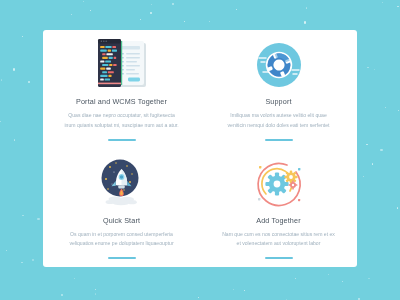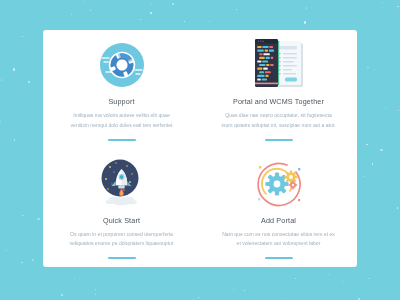--- a/index.html
+++ b/index.html
@@ -85,20 +85,95 @@
     <div class="speck" style="left: 150.5px; top: 3.9px; width: 1.3px; height: 1.3px; opacity: 0.34;"></div>
     <div class="speck" style="left: 27.7px; top: 81.2px; width: 2.2px; height: 2.2px; opacity: 0.62;"></div>
     <div class="speck" style="left: 295px; top: 277.7px; width: 1.3px; height: 1.3px; opacity: 0.58;"></div>
     <div class="speck" style="left: 390px; top: 299.9px; width: 1.3px; height: 1.3px; opacity: 0.4;"></div>
   </div>
 
 <div id="panel">
 
   <div class="card">
     <div class="icon-wrap">
+      <svg width="54" height="52" viewBox="0 0 54 52">
+
+        <rect x="23" y="4" width="28" height="44" rx="2" fill="#d9e2e6"></rect>
+        <rect x="21" y="2" width="28" height="44" rx="2" fill="#f4f8fa"></rect>
+        <rect x="24" y="7" width="21" height="3.4" rx="1" fill="#d7e6ee"></rect>
+        <g fill="#cfe0ea">
+          <rect x="31" y="14" width="14" height="1.5" rx=".7"></rect>
+          <rect x="31" y="18" width="14" height="1.5" rx=".7"></rect>
+          <rect x="31" y="22" width="11" height="1.5" rx=".7"></rect>
+          <rect x="31" y="26" width="14" height="1.5" rx=".7"></rect>
+          <rect x="31" y="30" width="9" height="1.5" rx=".7"></rect>
+          <rect x="31" y="34" width="13" height="1.5" rx=".7"></rect>
+        </g>
+        <g fill="#b7d3e3">
+          <rect x="25" y="14" width="4" height="1.5" rx=".7"></rect>
+          <rect x="25" y="18" width="4" height="1.5" rx=".7"></rect>
+          <rect x="25" y="22" width="4" height="1.5" rx=".7"></rect>
+          <rect x="25" y="26" width="4" height="1.5" rx=".7"></rect>
+          <rect x="25" y="30" width="4" height="1.5" rx=".7"></rect>
+          <rect x="25" y="34" width="4" height="1.5" rx=".7"></rect>
+        </g>
+        <rect x="33" y="38.5" width="12" height="4" rx="1.4" fill="#7fd3e8"></rect>
+
+        <rect x="25.2" y="2" width="2" height="44" fill="#4cc08e"></rect>
+
+        <rect x="3" y="0" width="23" height="48" rx="1.6" fill="#2e3347"></rect>
+        <rect x="3" y="0" width="23" height="4.4" rx="1.6" fill="#242938"></rect>
+        <circle cx="6.4" cy="2.3" r=".75" fill="#5b6376"></circle>
+        <circle cx="8.8" cy="2.3" r=".75" fill="#5b6376"></circle>
+        <circle cx="11.2" cy="2.3" r=".75" fill="#5b6376"></circle>
+        <g>
+          <rect x="5.2" y="7" width="4.4" height="2.1" rx=".6" fill="#f2b134"></rect>
+          <rect x="10.4" y="7" width="6.2" height="2.1" rx=".6" fill="#4fc3d9"></rect>
+          <rect x="17.4" y="7" width="3.6" height="2.1" rx=".6" fill="#e96a6a"></rect>
+
+          <rect x="5.2" y="10.6" width="6.6" height="2.1" rx=".6" fill="#4fc3d9"></rect>
+          <rect x="12.6" y="10.6" width="3.4" height="2.1" rx=".6" fill="#f2b134"></rect>
+          <rect x="16.8" y="10.6" width="5.2" height="2.1" rx=".6" fill="#4fc3d9"></rect>
+
+          <rect x="7.2" y="14.2" width="3.4" height="2.1" rx=".6" fill="#e96a6a"></rect>
+          <rect x="11.4" y="14.2" width="6.4" height="2.1" rx=".6" fill="#eef2f6"></rect>
+
+          <rect x="7.2" y="17.8" width="5.6" height="2.1" rx=".6" fill="#f2b134"></rect>
+          <rect x="13.6" y="17.8" width="4.2" height="2.1" rx=".6" fill="#4fc3d9"></rect>
+          <rect x="18.6" y="17.8" width="2.6" height="2.1" rx=".6" fill="#e96a6a"></rect>
+
+          <rect x="5.2" y="21.4" width="4.2" height="2.1" rx=".6" fill="#eef2f6"></rect>
+          <rect x="10.2" y="21.4" width="5.8" height="2.1" rx=".6" fill="#4fc3d9"></rect>
+
+          <rect x="7.2" y="25" width="6.2" height="2.1" rx=".6" fill="#4fc3d9"></rect>
+          <rect x="14.2" y="25" width="3.2" height="2.1" rx=".6" fill="#f2b134"></rect>
+          <rect x="18.2" y="25" width="3.4" height="2.1" rx=".6" fill="#e96a6a"></rect>
+
+          <rect x="5.2" y="28.6" width="5.2" height="2.1" rx=".6" fill="#f2b134"></rect>
+          <rect x="11.2" y="28.6" width="4.6" height="2.1" rx=".6" fill="#eef2f6"></rect>
+
+          <rect x="7.2" y="32.2" width="4.8" height="2.1" rx=".6" fill="#4fc3d9"></rect>
+          <rect x="12.8" y="32.2" width="6.0" height="2.1" rx=".6" fill="#e96a6a"></rect>
+
+          <rect x="5.2" y="35.8" width="7.4" height="2.1" rx=".6" fill="#4fc3d9"></rect>
+          <rect x="13.4" y="35.8" width="3.2" height="2.1" rx=".6" fill="#f2b134"></rect>
+
+          <rect x="5.2" y="39.4" width="3.6" height="2.1" rx=".6" fill="#eef2f6"></rect>
+          <rect x="9.6" y="39.4" width="5.4" height="2.1" rx=".6" fill="#4fc3d9"></rect>
+        </g>
+        <rect x="3" y="43.6" width="23" height="1.6" fill="#f08a8a"></rect>
+      </svg>
+    </div>
+    <div class="card-title">Portal and WCMS Together</div>
+    <div class="card-body">Quas diae nae nepro occuptatur, sit fugitesecta inum quianis soluptat mi, suscipiae num aut a atur.</div>
+    <div class="rule"></div>
+  </div>
+
+  <div class="card">
+    <div class="icon-wrap">
       <svg width="48" height="48" viewBox="0 0 48 48">
         <circle cx="24" cy="24" r="22" fill="#6ec8e0"></circle>
         <g stroke="#ffffff" stroke-width="1.5" stroke-linecap="round" opacity=".85">
           <line x1="4" y1="17" x2="11" y2="17"></line>
           <line x1="6" y1="21" x2="10" y2="21"></line>
           <line x1="37" y1="29" x2="44" y2="29"></line>
           <line x1="38" y1="33" x2="42" y2="33"></line>
           <line x1="8" y1="31" x2="14" y2="31"></line>
         </g>
         <g transform="rotate(-22 24 24)">
@@ -110,95 +185,20 @@
             <rect x="22.1" y="31.2" width="3.8" height="5.2" rx="1.2"></rect>
             <rect x="11.6" y="22.1" width="5.2" height="3.8" rx="1.2"></rect>
             <rect x="31.2" y="22.1" width="5.2" height="3.8" rx="1.2"></rect>
           </g>
           <path d="M24 12.4 a11.6 11.6 0 0 1 11.6 11.6 h-4.4 a7.2 7.2 0 0 0 -7.2 -7.2 z" fill="#5aa6dd" opacity=".55"></path>
         </g>
       </svg>
     </div>
     <div class="card-title">Support</div>
     <div class="card-body">Imiliquas ma voloris autese velitio elit quae veniticin nemqui dolo doles eati tem serfentet</div>
-    <div class="rule"></div>
-  </div>
-
-  <div class="card">
-    <div class="icon-wrap">
-      <svg width="54" height="52" viewBox="0 0 54 52">
-
-        <rect x="23" y="4" width="28" height="44" rx="2" fill="#d9e2e6"></rect>
-        <rect x="21" y="2" width="28" height="44" rx="2" fill="#f4f8fa"></rect>
-        <rect x="24" y="7" width="21" height="3.4" rx="1" fill="#d7e6ee"></rect>
-        <g fill="#cfe0ea">
-          <rect x="31" y="14" width="14" height="1.5" rx=".7"></rect>
-          <rect x="31" y="18" width="14" height="1.5" rx=".7"></rect>
-          <rect x="31" y="22" width="11" height="1.5" rx=".7"></rect>
-          <rect x="31" y="26" width="14" height="1.5" rx=".7"></rect>
-          <rect x="31" y="30" width="9" height="1.5" rx=".7"></rect>
-          <rect x="31" y="34" width="13" height="1.5" rx=".7"></rect>
-        </g>
-        <g fill="#b7d3e3">
-          <rect x="25" y="14" width="4" height="1.5" rx=".7"></rect>
-          <rect x="25" y="18" width="4" height="1.5" rx=".7"></rect>
-          <rect x="25" y="22" width="4" height="1.5" rx=".7"></rect>
-          <rect x="25" y="26" width="4" height="1.5" rx=".7"></rect>
-          <rect x="25" y="30" width="4" height="1.5" rx=".7"></rect>
-          <rect x="25" y="34" width="4" height="1.5" rx=".7"></rect>
-        </g>
-        <rect x="33" y="38.5" width="12" height="4" rx="1.4" fill="#7fd3e8"></rect>
-
-        <rect x="25.2" y="2" width="2" height="44" fill="#4cc08e"></rect>
-
-        <rect x="3" y="0" width="23" height="48" rx="1.6" fill="#2e3347"></rect>
-        <rect x="3" y="0" width="23" height="4.4" rx="1.6" fill="#242938"></rect>
-        <circle cx="6.4" cy="2.3" r=".75" fill="#5b6376"></circle>
-        <circle cx="8.8" cy="2.3" r=".75" fill="#5b6376"></circle>
-        <circle cx="11.2" cy="2.3" r=".75" fill="#5b6376"></circle>
-        <g>
-          <rect x="5.2" y="7" width="4.4" height="2.1" rx=".6" fill="#f2b134"></rect>
-          <rect x="10.4" y="7" width="6.2" height="2.1" rx=".6" fill="#4fc3d9"></rect>
-          <rect x="17.4" y="7" width="3.6" height="2.1" rx=".6" fill="#e96a6a"></rect>
-
-          <rect x="5.2" y="10.6" width="6.6" height="2.1" rx=".6" fill="#4fc3d9"></rect>
-          <rect x="12.6" y="10.6" width="3.4" height="2.1" rx=".6" fill="#f2b134"></rect>
-          <rect x="16.8" y="10.6" width="5.2" height="2.1" rx=".6" fill="#4fc3d9"></rect>
-
-          <rect x="7.2" y="14.2" width="3.4" height="2.1" rx=".6" fill="#e96a6a"></rect>
-          <rect x="11.4" y="14.2" width="6.4" height="2.1" rx=".6" fill="#eef2f6"></rect>
-
-          <rect x="7.2" y="17.8" width="5.6" height="2.1" rx=".6" fill="#f2b134"></rect>
-          <rect x="13.6" y="17.8" width="4.2" height="2.1" rx=".6" fill="#4fc3d9"></rect>
-          <rect x="18.6" y="17.8" width="2.6" height="2.1" rx=".6" fill="#e96a6a"></rect>
-
-          <rect x="5.2" y="21.4" width="4.2" height="2.1" rx=".6" fill="#eef2f6"></rect>
-          <rect x="10.2" y="21.4" width="5.8" height="2.1" rx=".6" fill="#4fc3d9"></rect>
-
-          <rect x="7.2" y="25" width="6.2" height="2.1" rx=".6" fill="#4fc3d9"></rect>
-          <rect x="14.2" y="25" width="3.2" height="2.1" rx=".6" fill="#f2b134"></rect>
-          <rect x="18.2" y="25" width="3.4" height="2.1" rx=".6" fill="#e96a6a"></rect>
-
-          <rect x="5.2" y="28.6" width="5.2" height="2.1" rx=".6" fill="#f2b134"></rect>
-          <rect x="11.2" y="28.6" width="4.6" height="2.1" rx=".6" fill="#eef2f6"></rect>
-
-          <rect x="7.2" y="32.2" width="4.8" height="2.1" rx=".6" fill="#4fc3d9"></rect>
-          <rect x="12.8" y="32.2" width="6.0" height="2.1" rx=".6" fill="#e96a6a"></rect>
-
-          <rect x="5.2" y="35.8" width="7.4" height="2.1" rx=".6" fill="#4fc3d9"></rect>
-          <rect x="13.4" y="35.8" width="3.2" height="2.1" rx=".6" fill="#f2b134"></rect>
-
-          <rect x="5.2" y="39.4" width="3.6" height="2.1" rx=".6" fill="#eef2f6"></rect>
-          <rect x="9.6" y="39.4" width="5.4" height="2.1" rx=".6" fill="#4fc3d9"></rect>
-        </g>
-        <rect x="3" y="43.6" width="23" height="1.6" fill="#f08a8a"></rect>
-      </svg>
-    </div>
-    <div class="card-title">Portal and WCMS Together</div>
-    <div class="card-body">Quas diae nae nepro occuptatur, sit fugitesecta inum quianis soluptat mi, suscipiae num aut a atur.</div>
     <div class="rule"></div>
   </div>
 
   <div class="card">
     <div class="icon-wrap">
       <svg width="56" height="54" viewBox="0 0 56 54">
 
         <circle cx="26" cy="21" r="18.5" fill="#37486a"></circle>
         <g fill="#f2c14a">
           <circle cx="16" cy="10" r=".9"></circle>
@@ -294,18 +294,18 @@
           <circle cx="0" cy="0" r="3" fill="#f08a84"></circle>
           <circle cx="0" cy="0" r="1.2" fill="#ffffff"></circle>
         </g>
 
         <rect x="7" y="8" width="2.4" height="2.4" rx=".6" fill="#f7c65a"></rect>
         <rect x="46" y="10" width="2.4" height="2.4" rx=".6" fill="#6ec8e0"></rect>
         <rect x="6" y="40" width="2.4" height="2.4" rx=".6" fill="#cfd9e0"></rect>
         <rect x="46" y="41" width="2.2" height="2.2" rx=".6" fill="#f08a84"></rect>
       </svg>
     </div>
-    <div class="card-title">Add Portal</div>
+    <div class="card-title">Add Together</div>
     <div class="card-body">Nam que cum es nos consectotae sitius rem et ex et volenectatem aut voloruptent labor</div>
     <div class="rule"></div>
   </div>
 
 </div>
 
 </body></html>

